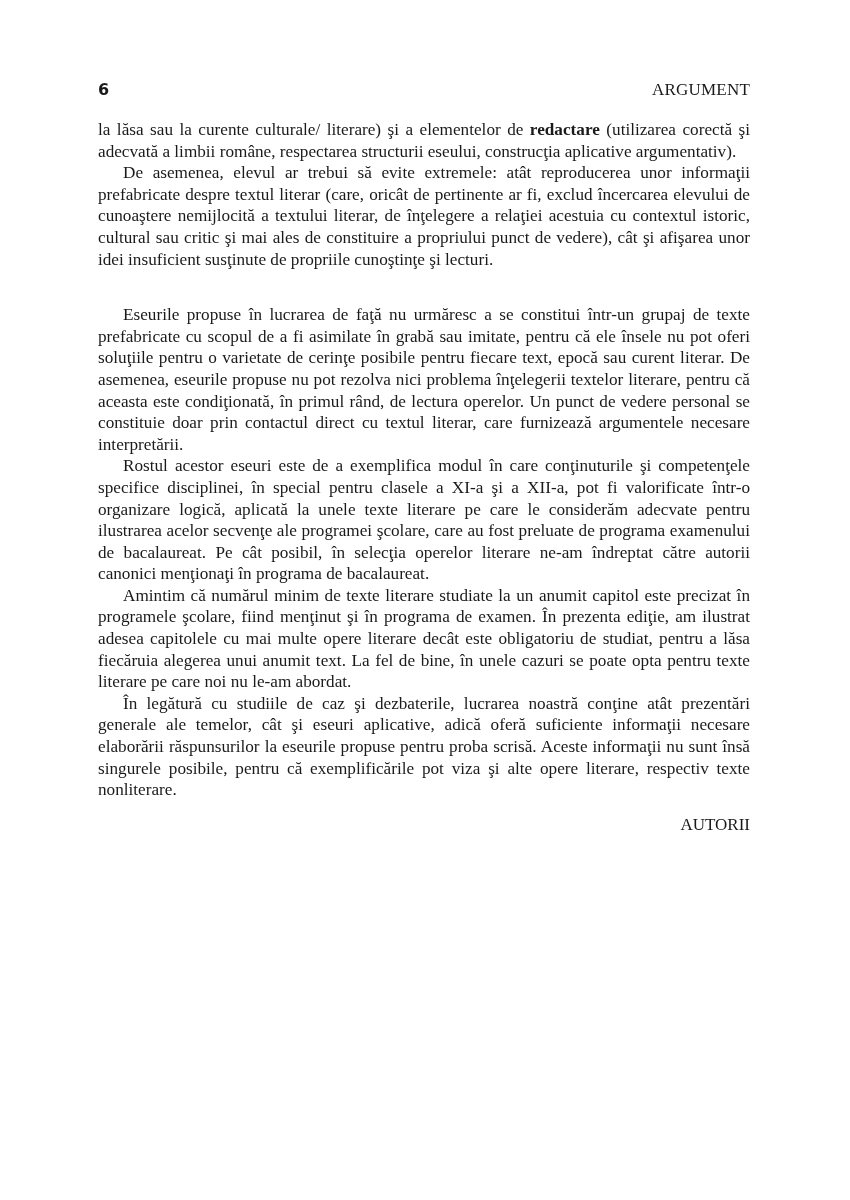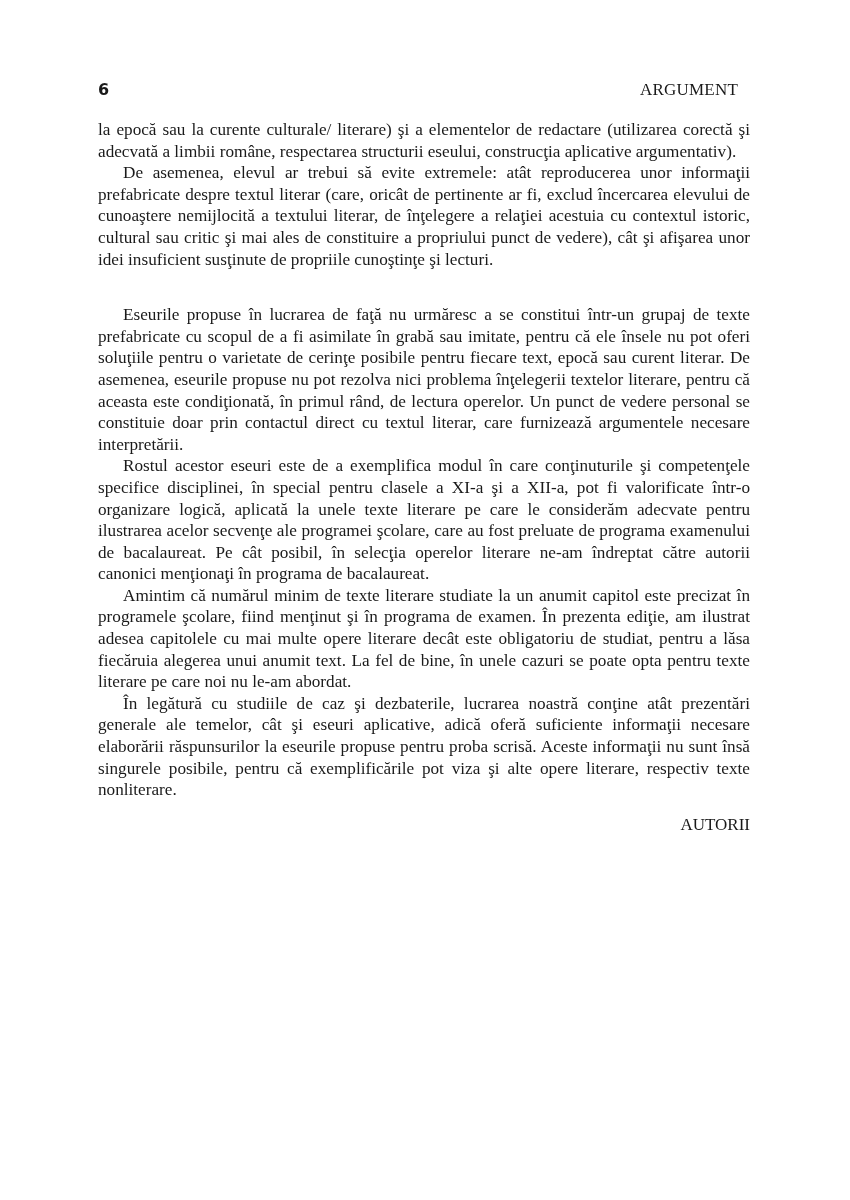--- a/index.html
+++ b/index.html
@@ -8,43 +8,43 @@
     position: absolute; left: 98px; top: 76px; width: 652px;
     font-family: "Liberation Serif", "DejaVu Serif", serif;
     color: #1a1a1a;
   }
   .header { position: relative; height: 24px; font-size: 17px; }
   .page-number {
     position: absolute; left: 0; top: 4px;
     font-family: "DejaVu Sans", "Liberation Sans", sans-serif;
     font-weight: bold; font-size: 16px;
   }
-  .running-head { position: absolute; right: 12px; top: 4px; font-size: 17px; letter-spacing: 0.2px; }
+  .running-head { position: absolute; right: 0; top: 4px; font-size: 17px; letter-spacing: 0.2px; }
   .body-text {
     margin-top: 19px;
     font-size: 17.2px; line-height: 21.6px;
     text-align: justify; hyphens: manual;
   }
   .body-text p { margin: 0; text-indent: 25px; }
   .body-text p.noindent { text-indent: 0; }
   .body-text p.gap { margin-top: 34px; }
-  .body-text b { font-weight: normal; margin-top: 8px; }
+  .body-text b { font-weight: bold; margin-top: 8px; }
   .signature { text-align: right; font-size: 17px; margin-top: 14px; }
 </style>
 </head>
 <body>
 
 <div class="page">
   <div class="header">
     <span class="page-number">6</span>
     <span class="running-head">ARGUMENT</span>
   </div>
 
   <div class="body-text">
-    <p class="noindent"><span>la epocă sau la curente culturale/ literare) şi a elementelor de </span><b>redactare</b><span> (utilizarea corectă şi adecvată a limbii române, respectarea structurii eseului, construcţia aplicative argumentativ).</span></p>
+    <p class="noindent"><span>la lăsa sau la curente culturale/ literare) şi a elementelor de </span><b>redactare</b><span> (utilizarea corectă şi adecvată a limbii române, respectarea structurii eseului, construcţia aplicative argumentativ).</span></p>
     <p>De asemenea, elevul ar trebui să evite extremele: atât reproducerea unor informaţii prefabricate despre textul literar (care, oricât de pertinente ar fi, exclud încercarea elevului de cunoaştere nemijlocită a textului literar, de înţelegere a relaţiei acestuia cu contextul istoric, cultural sau critic şi mai ales de constituire a propriului punct de vedere), cât şi afişarea unor idei insuficient susţinute de propriile cunoştinţe şi lecturi.</p>
     <p class="gap">Eseurile propuse în lucrarea de faţă nu urmăresc a se constitui într-un grupaj de texte prefabricate cu scopul de a fi asimilate în grabă sau imitate, pentru că ele însele nu pot oferi soluţiile pentru o varietate de cerinţe posibile pentru fiecare text, epocă sau curent literar. De asemenea, eseurile propuse nu pot rezolva nici problema înţelegerii textelor literare, pentru că aceasta este condiţionată, în primul rând, de lectura operelor. Un punct de vedere personal se constituie doar prin contactul direct cu textul literar, care furnizează argumentele necesare interpretării.</p>
     <p>Rostul acestor eseuri este de a exemplifica modul în care conţinuturile şi competenţele specifice disciplinei, în special pentru clasele a XI-a şi a XII-a, pot fi valorificate într-o organizare logică, aplicată la unele texte literare pe care le considerăm adecvate pentru ilustrarea acelor secvenţe ale programei şcolare, care au fost preluate de programa examenului de bacalaureat. Pe cât posibil, în selecţia operelor literare ne-am îndreptat către autorii canonici menţionaţi în programa de bacalaureat.</p>
     <p>Amintim că numărul minim de texte literare studiate la un anumit capitol este precizat în programele şcolare, fiind menţinut şi în programa de examen. În prezenta ediţie, am ilustrat adesea capitolele cu mai multe opere literare decât este obligatoriu de studiat, pentru a lăsa fiecăruia alegerea unui anumit text. La fel de bine, în unele cazuri se poate opta pentru texte literare pe care noi nu le-am abordat.</p>
     <p>În legătură cu studiile de caz şi dezbaterile, lucrarea noastră conţine atât prezentări generale ale temelor, cât şi eseuri aplicative, adică oferă suficiente informaţii necesare elaborării răspunsurilor la eseurile propuse pentru proba scrisă. Aceste informaţii nu sunt însă singurele posibile, pentru că exemplificările pot viza şi alte opere literare, respectiv texte nonliterare.</p>
   </div>
 
   <div class="signature">AUTORII</div>
 </div>
 

